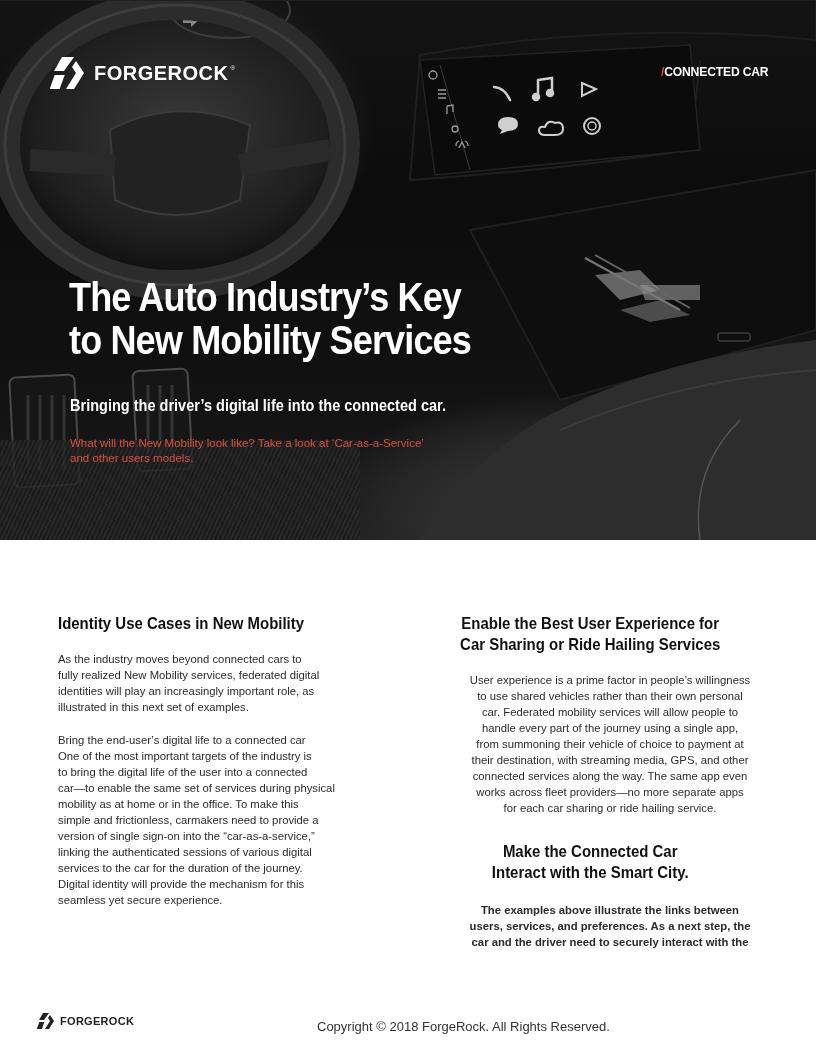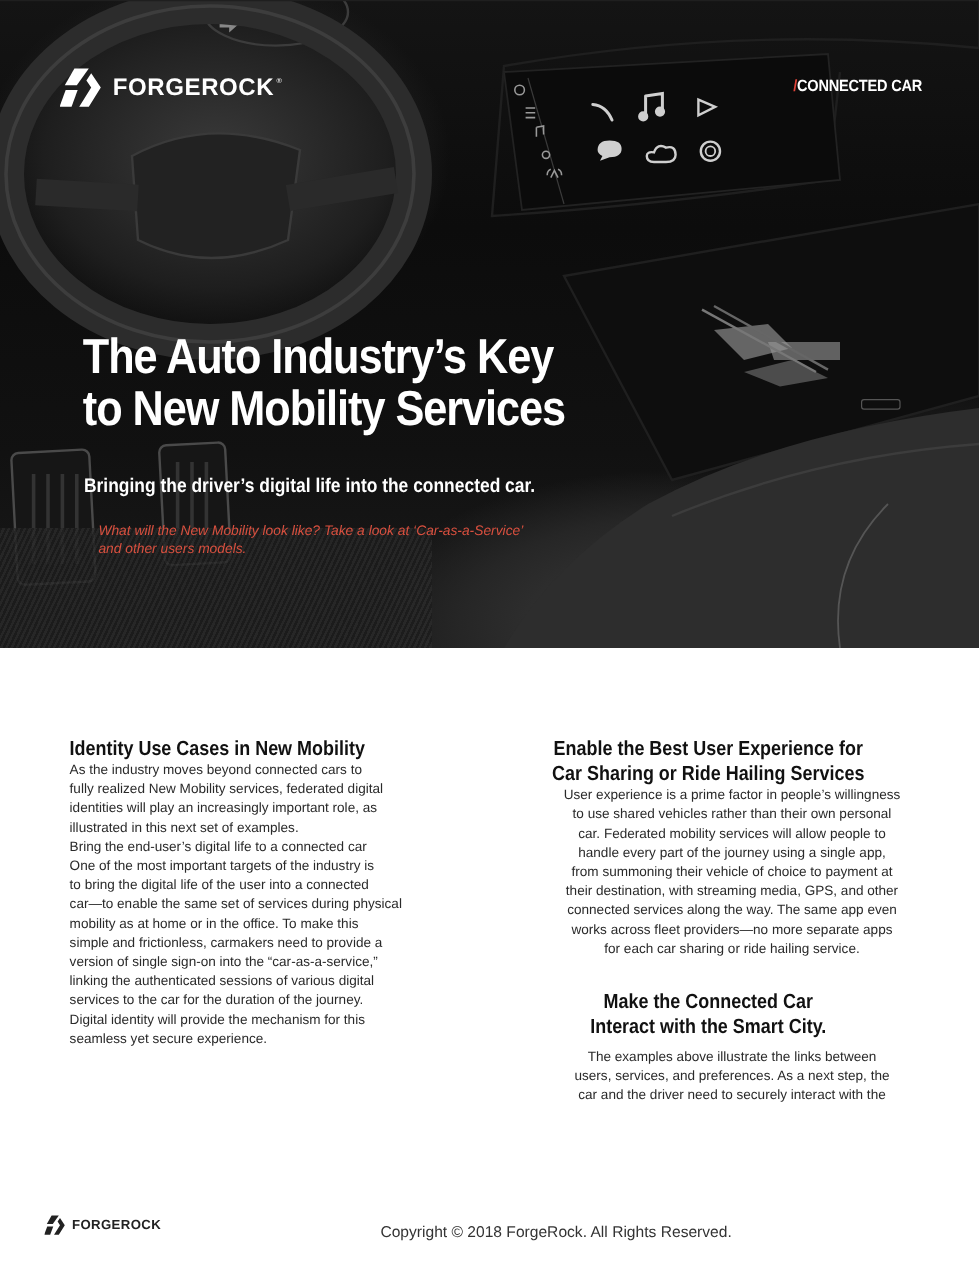--- a/index.html
+++ b/index.html
@@ -42,37 +42,37 @@
     .hero-title {
       position: absolute; left: 69px; top: 276px; width: 560px;
       color: #ffffff; font-weight: 700; font-size: 41px; line-height: 43px; letter-spacing: -1px;
       transform: scaleX(0.88); transform-origin: left top;
     }
     .hero-subtitle {
       position: absolute; left: 70px; top: 396px; color: #ffffff; font-weight: 700; font-size: 16.5px;
       transform: scaleX(0.88); transform-origin: left top; white-space: nowrap;
     }
     .hero-teaser {
-      position: absolute; left: 82px; top: 436px; width: 420px;
-      color: #d9503f; font-style: italic; font-size: 11.5px; line-height: 15px;
+      position: absolute; left: 70px; top: 436px; width: 420px;
+      color: #d9503f; font-size: 11.5px; line-height: 15px;
     }
 
     
     .col { position: absolute; top: 613px; width: 330px; }
     .col-left { left: 58px; }
     .col-right { left: 445px; text-align: center; }
     .h2 {
       font-weight: 700; font-size: 17px; line-height: 21px; color: #111;
       transform: scaleX(0.88); transform-origin: left top; white-space: nowrap;
     }
     .p {
-      font-size: 11.3px; line-height: 16px; color: #2a2a2a; white-space: pre-line;
+      font-size: 11.3px; line-height: 16px; color: #2a2a2a; margin-top: 17px; white-space: pre-line;
     }
     .h2.second { margin-top: 25px; }
-    .p.after-second { margin-top: 7px; }
+    .p.after-second { margin-top: 19px; font-weight: bold; }
 
     
     .footer-brand { position: absolute; left: 37px; top: 1011px; display: flex; align-items: center; gap: 5px; }
     .footer-logo { width: 18px; height: 20px; }
     .footer-name { font-weight: 700; font-size: 11px; color: #222; letter-spacing: 0.3px; }
     .copyright { position: absolute; left: 317px; top: 1019px; font-size: 13px; color: #333; }
   </style>
 </head>
 <body>
 

